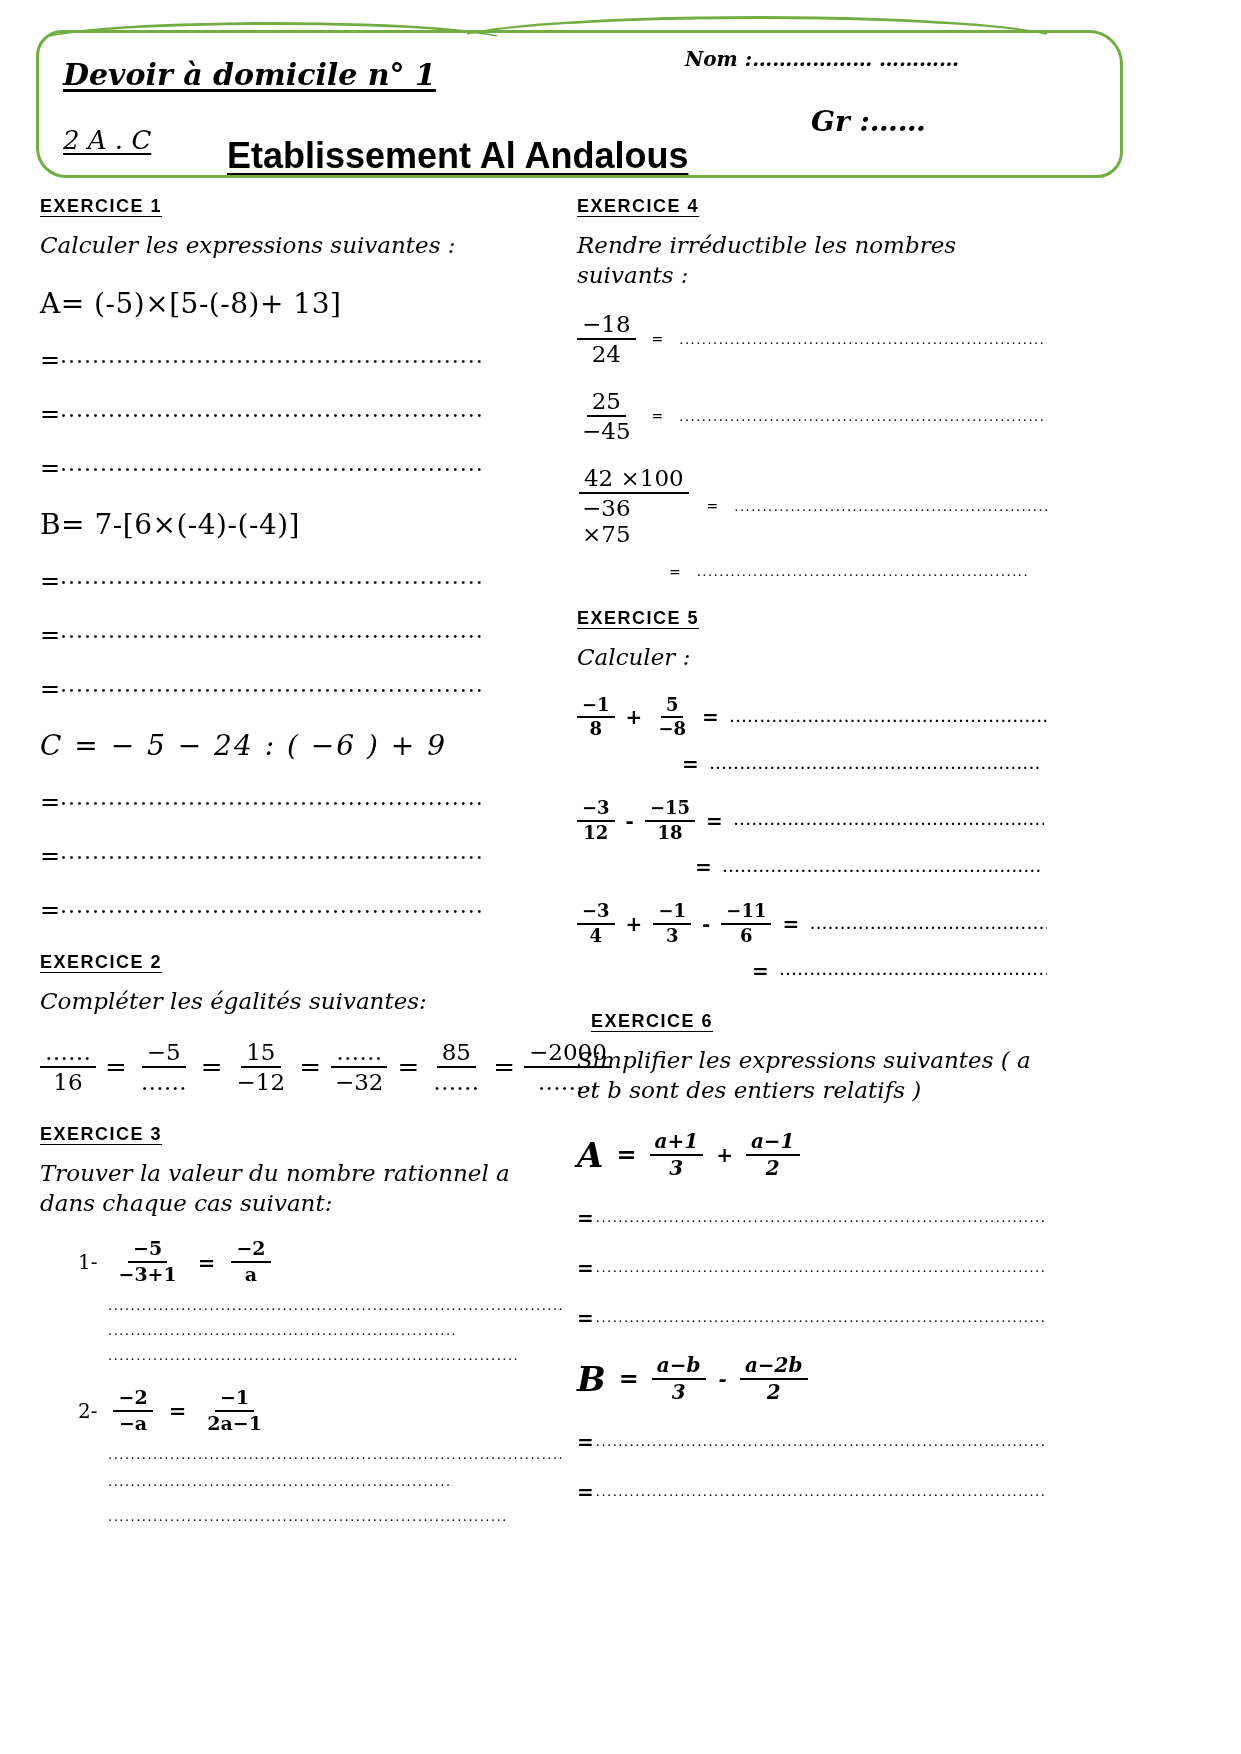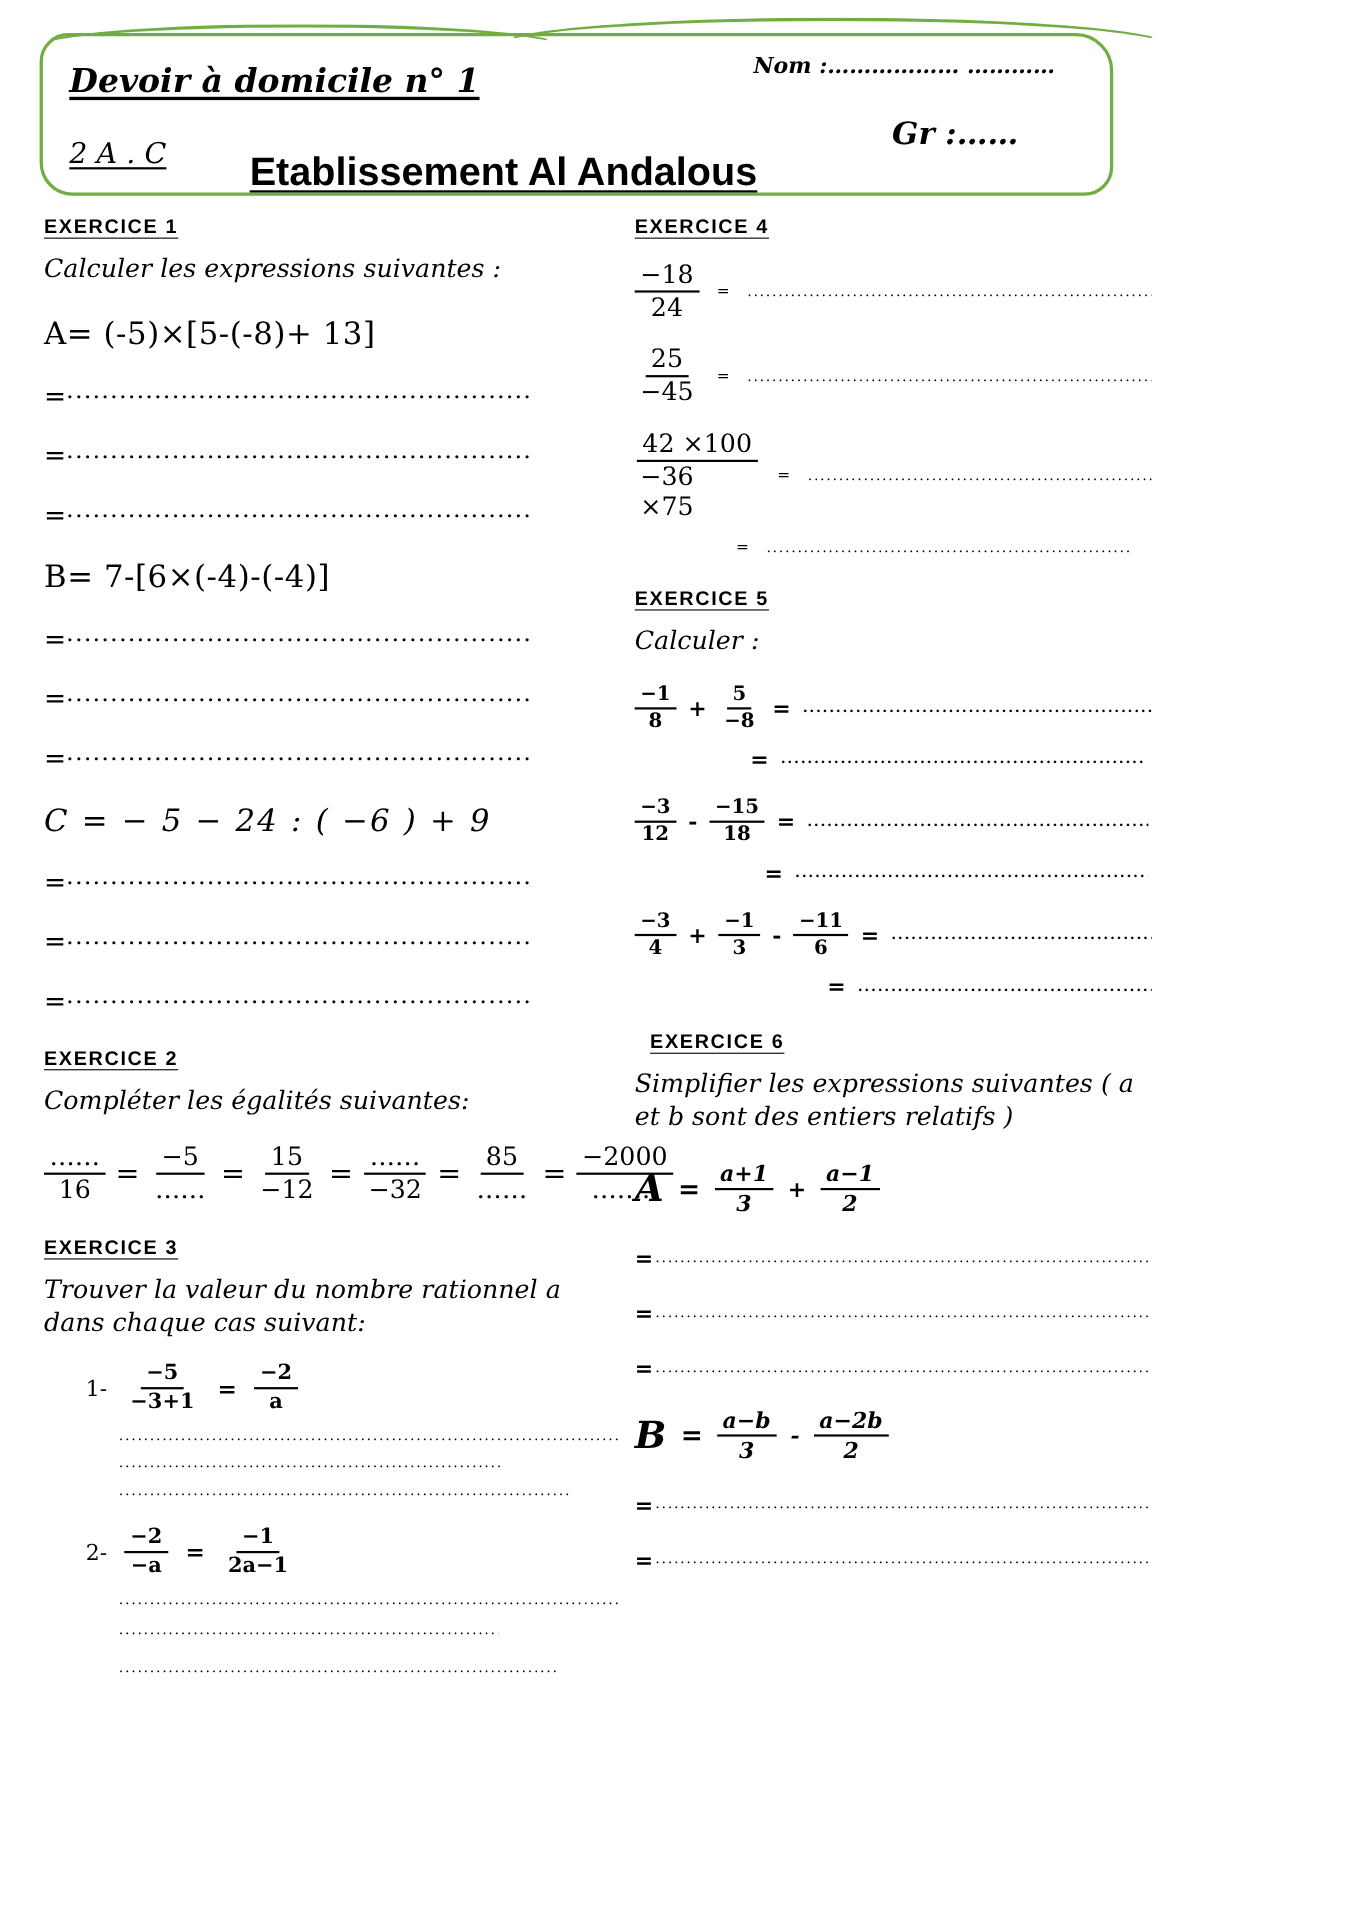--- a/index.html
+++ b/index.html
@@ -4,21 +4,21 @@
 <style>
   * { margin:0; padding:0; box-sizing:border-box; }
   html,body { background:#ffffff; }
   body {
     width:1241px; height:1754px; position:relative; overflow:hidden;
     font-family:"DejaVu Serif", serif; color:#000;
   }
 
   
   .header-box {
-    position:absolute; left:36px; top:30px; width:976px; height:148px;
+    position:absolute; left:36px; top:30px; width:1087px; height:148px;
     border:3px solid #72ad43;
     border-radius:26px 34px 26px 30px;
   }
   .header-box::before {
     content:""; position:absolute; left:410px; width:610px; top:-17px; height:46px;
     border:3px solid transparent; border-top:3px solid #72ad43; border-radius:50%;
   }
   .header-box::after {
     content:""; position:absolute; left:-4px; width:470px; top:-11px; height:34px;
     border:3px solid transparent; border-top:3px solid #72ad43; border-radius:50%;
@@ -195,20 +195,21 @@
       </div>
       <div class="dotline"><span class="dots sm" style="width:455px">........................................................................................................................................................................</span></div>
       <div class="dotline" style="margin-top:8px"><span class="dots sm" style="width:345px">........................................................................................................................................................................</span></div>
       <div class="dotline" style="margin-top:16px"><span class="dots sm" style="width:400px">........................................................................................................................................................................</span></div>
 
     </div>
 
     <div class="col-right">
 
       <div class="ex-heading" style="margin-top:0">EXERCICE 4</div>
+      <div class="instr">Rendre irréductible les nombres suivants :</div>
 
       <div class="ex4-item">
         <span class="frac">
             <span class="fnum">−18</span>
             <span class="fden">24</span>
           </span>
         <span class="eq-sm">=</span>
         <span class="dots sm" style="width:375px">........................................................................................................................................................................</span>
       </div>
       <div class="ex4-item">

